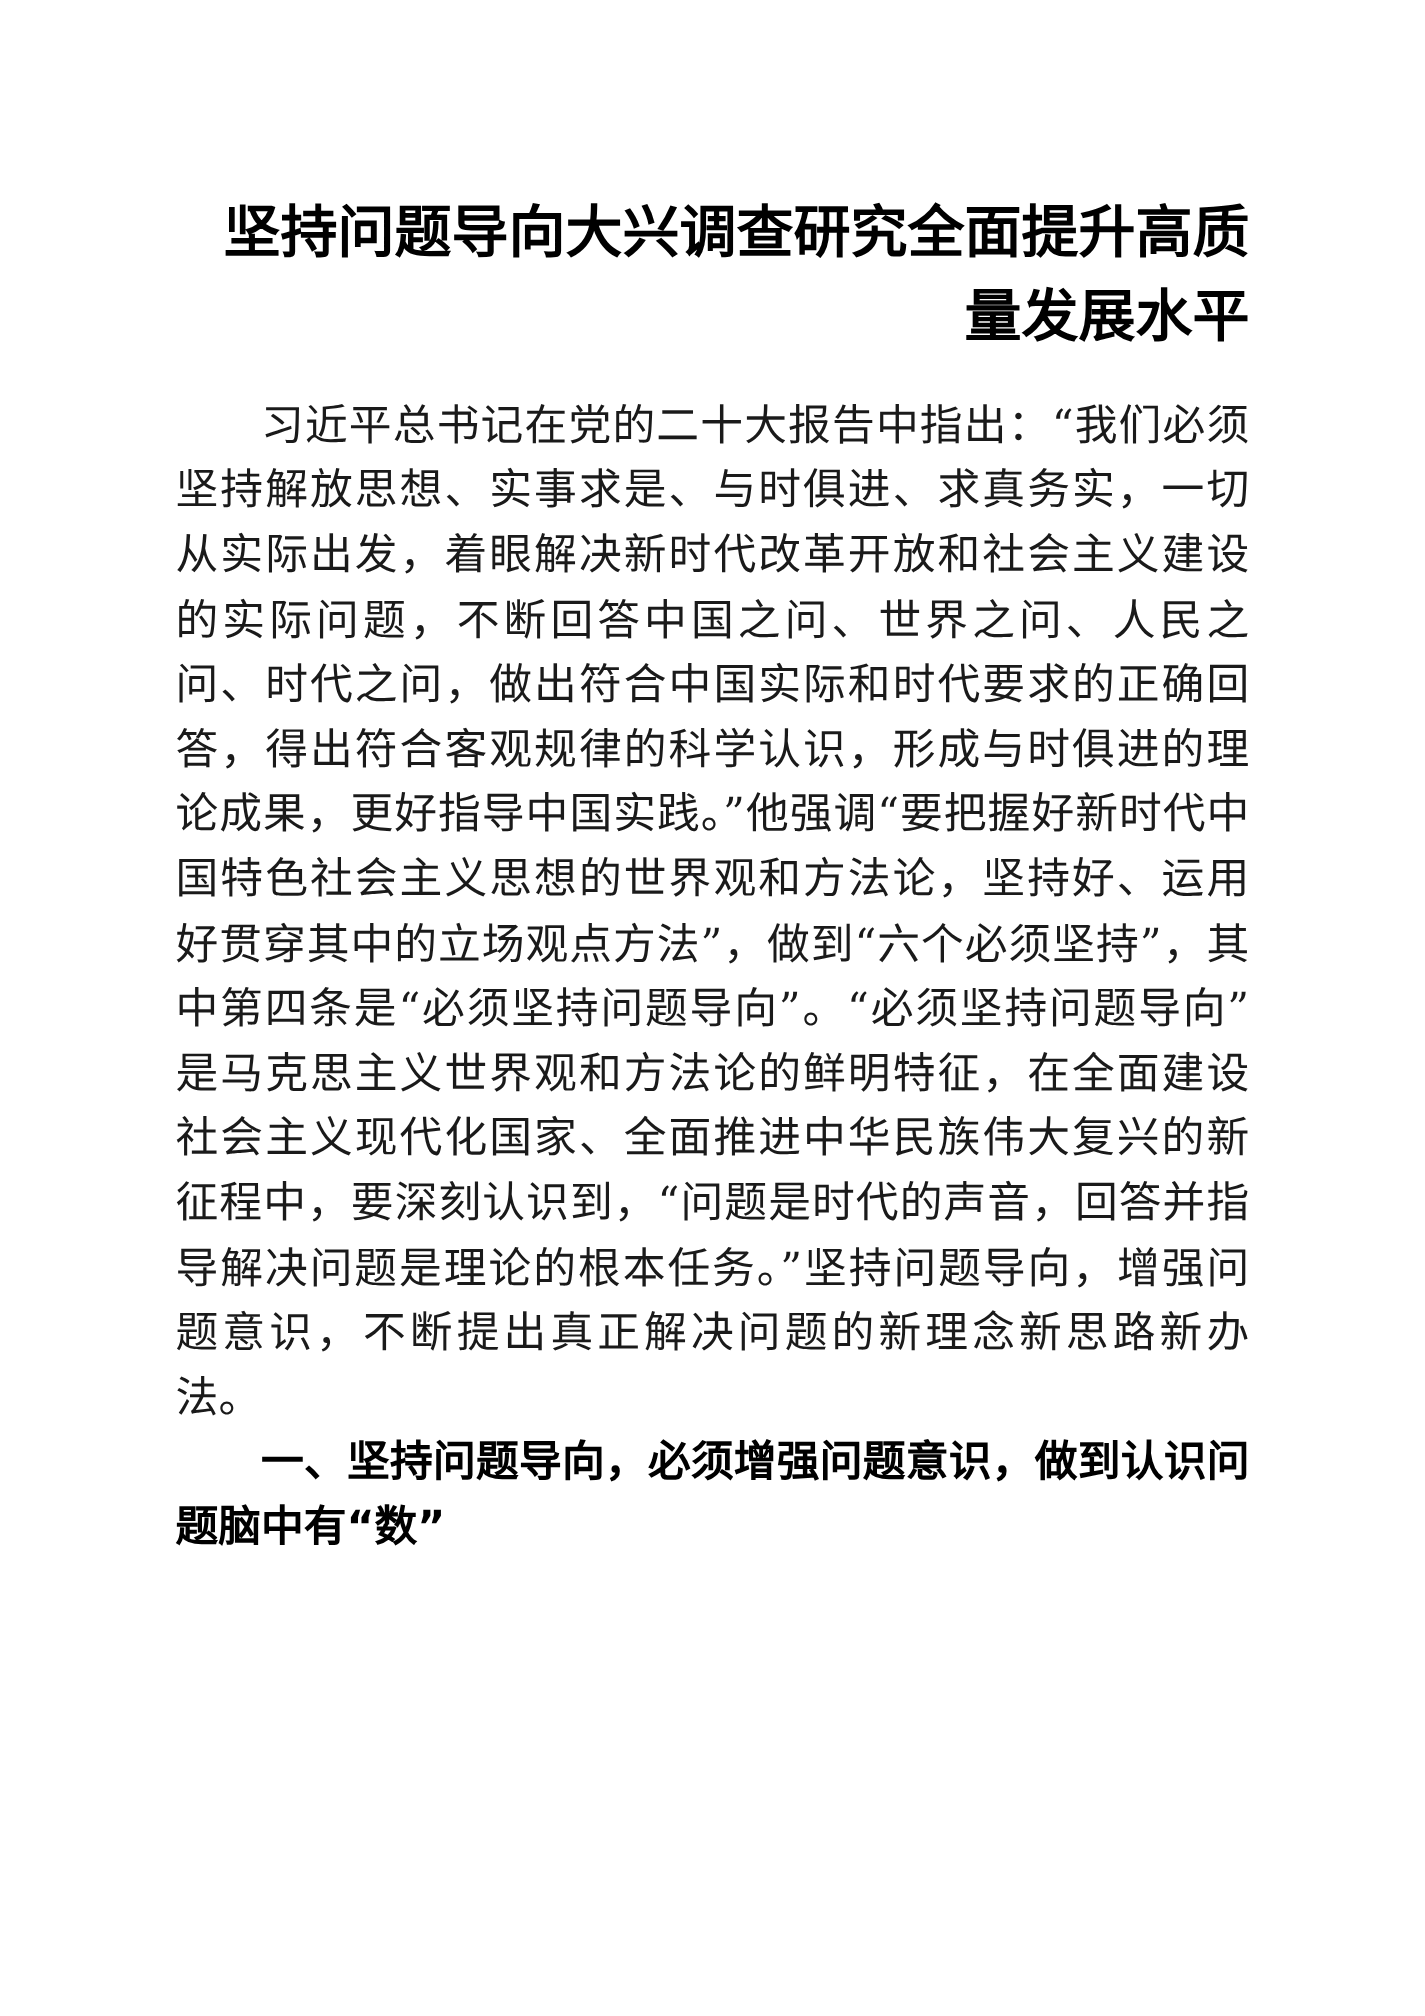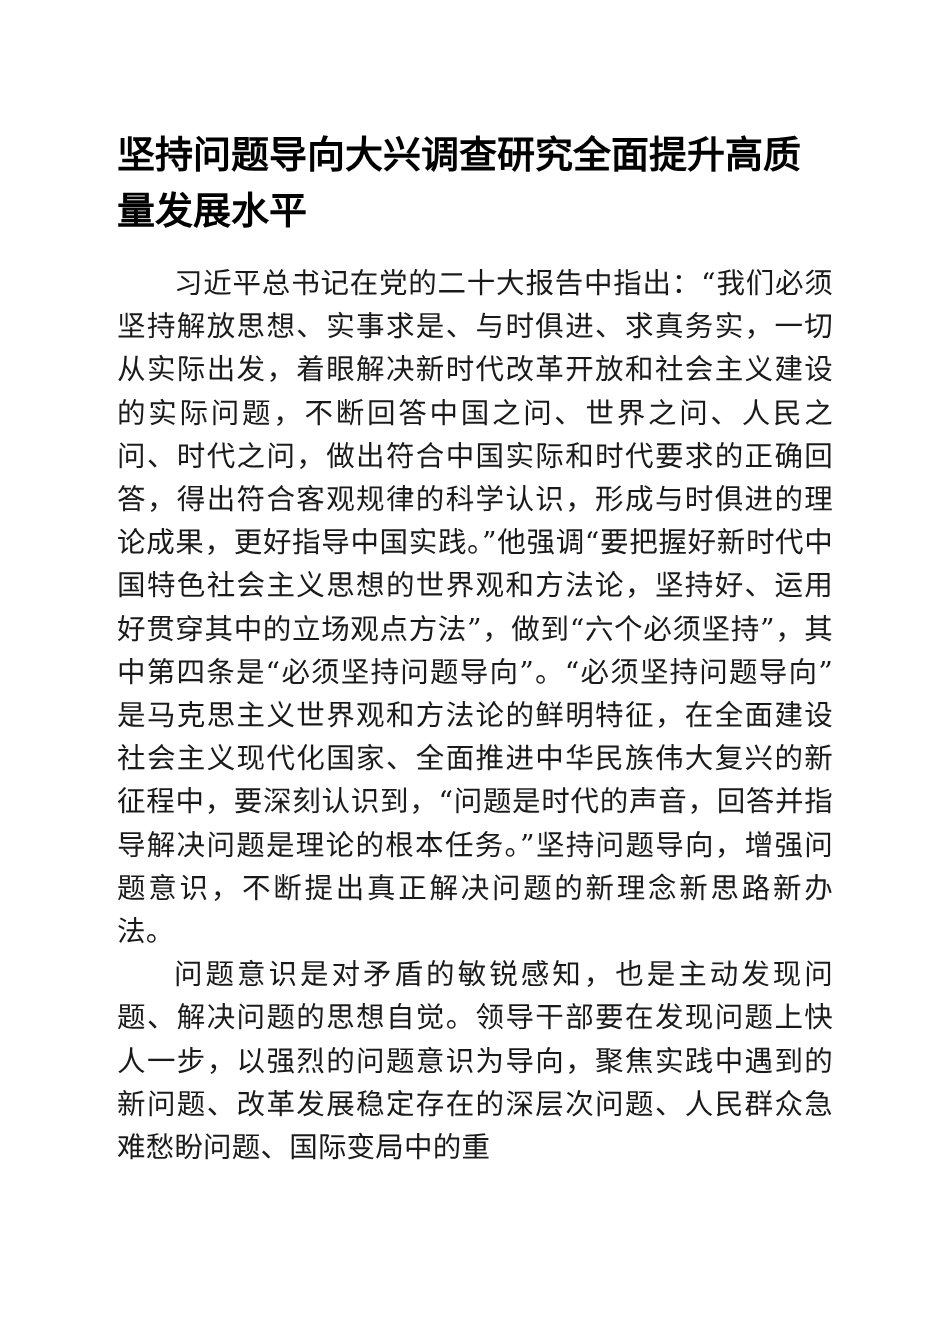--- a/index.html
+++ b/index.html
@@ -30,21 +30,21 @@
   }
 
   
   .doc-title {
     margin: 0;
     padding: 0;
     font-family: "DejaVu Serif", "Liberation Serif", serif;
     font-weight: 700;
     font-size: 38px;
     line-height: 56px;
-    text-align: left;
+    text-align: right;
     color: #000000;
     letter-spacing: 0px;
     padding-top: 127px;
     word-break: break-all;
   }
 
   
   .body-para {
     margin: 0;
     padding: 0;
@@ -88,18 +88,18 @@
 </head>
 <body>
 
 <div class="page">
   <div class="content">
 
     <h1 class="doc-title">坚持问题导向大兴调查研究全面提升高质量发展水平</h1>
 
     <p class="body-para first-para">习近平总书记在党的二十大报告中指出：“我们必须坚持解放思想、实事求是、与时俱进、求真务实，一切从实际出发，着眼解决新时代改革开放和社会主义建设的实际问题，不断回答中国之问、世界之问、人民之问、时代之问，做出符合中国实际和时代要求的正确回答，得出符合客观规律的科学认识，形成与时俱进的理论成果，更好指导中国实践。”他强调“要把握好新时代中国特色社会主义思想的世界观和方法论，坚持好、运用好贯穿其中的立场观点方法”，做到“六个必须坚持”，其中第四条是“必须坚持问题导向”。“必须坚持问题导向”是马克思主义世界观和方法论的鲜明特征，在全面建设社会主义现代化国家、全面推进中华民族伟大复兴的新征程中，要深刻认识到，“问题是时代的声音，回答并指导解决问题是理论的根本任务。”坚持问题导向，增强问题意识，不断提出真正解决问题的新理念新思路新办法。</p>
 
+    <h2 class="section-heading">一、坚持问题导向，必须增强问题意识，做到认识问题脑中有“数”</h2>
 
-    <p class="body-para">问题意识是对矛盾的敏锐感知，也是主动发现问题、解决问题的思想自觉。领导干部要在发现问题上快人一步，以强烈的问题意识为导向，聚焦实践中遇到的新问题、改革发展稳定存在的深层次问题、人民群众急难愁盼问题、国际变局中的重</p>
 
     <div class="spacer-bottom"></div>
   </div>
 </div>
 
 </body></html>

